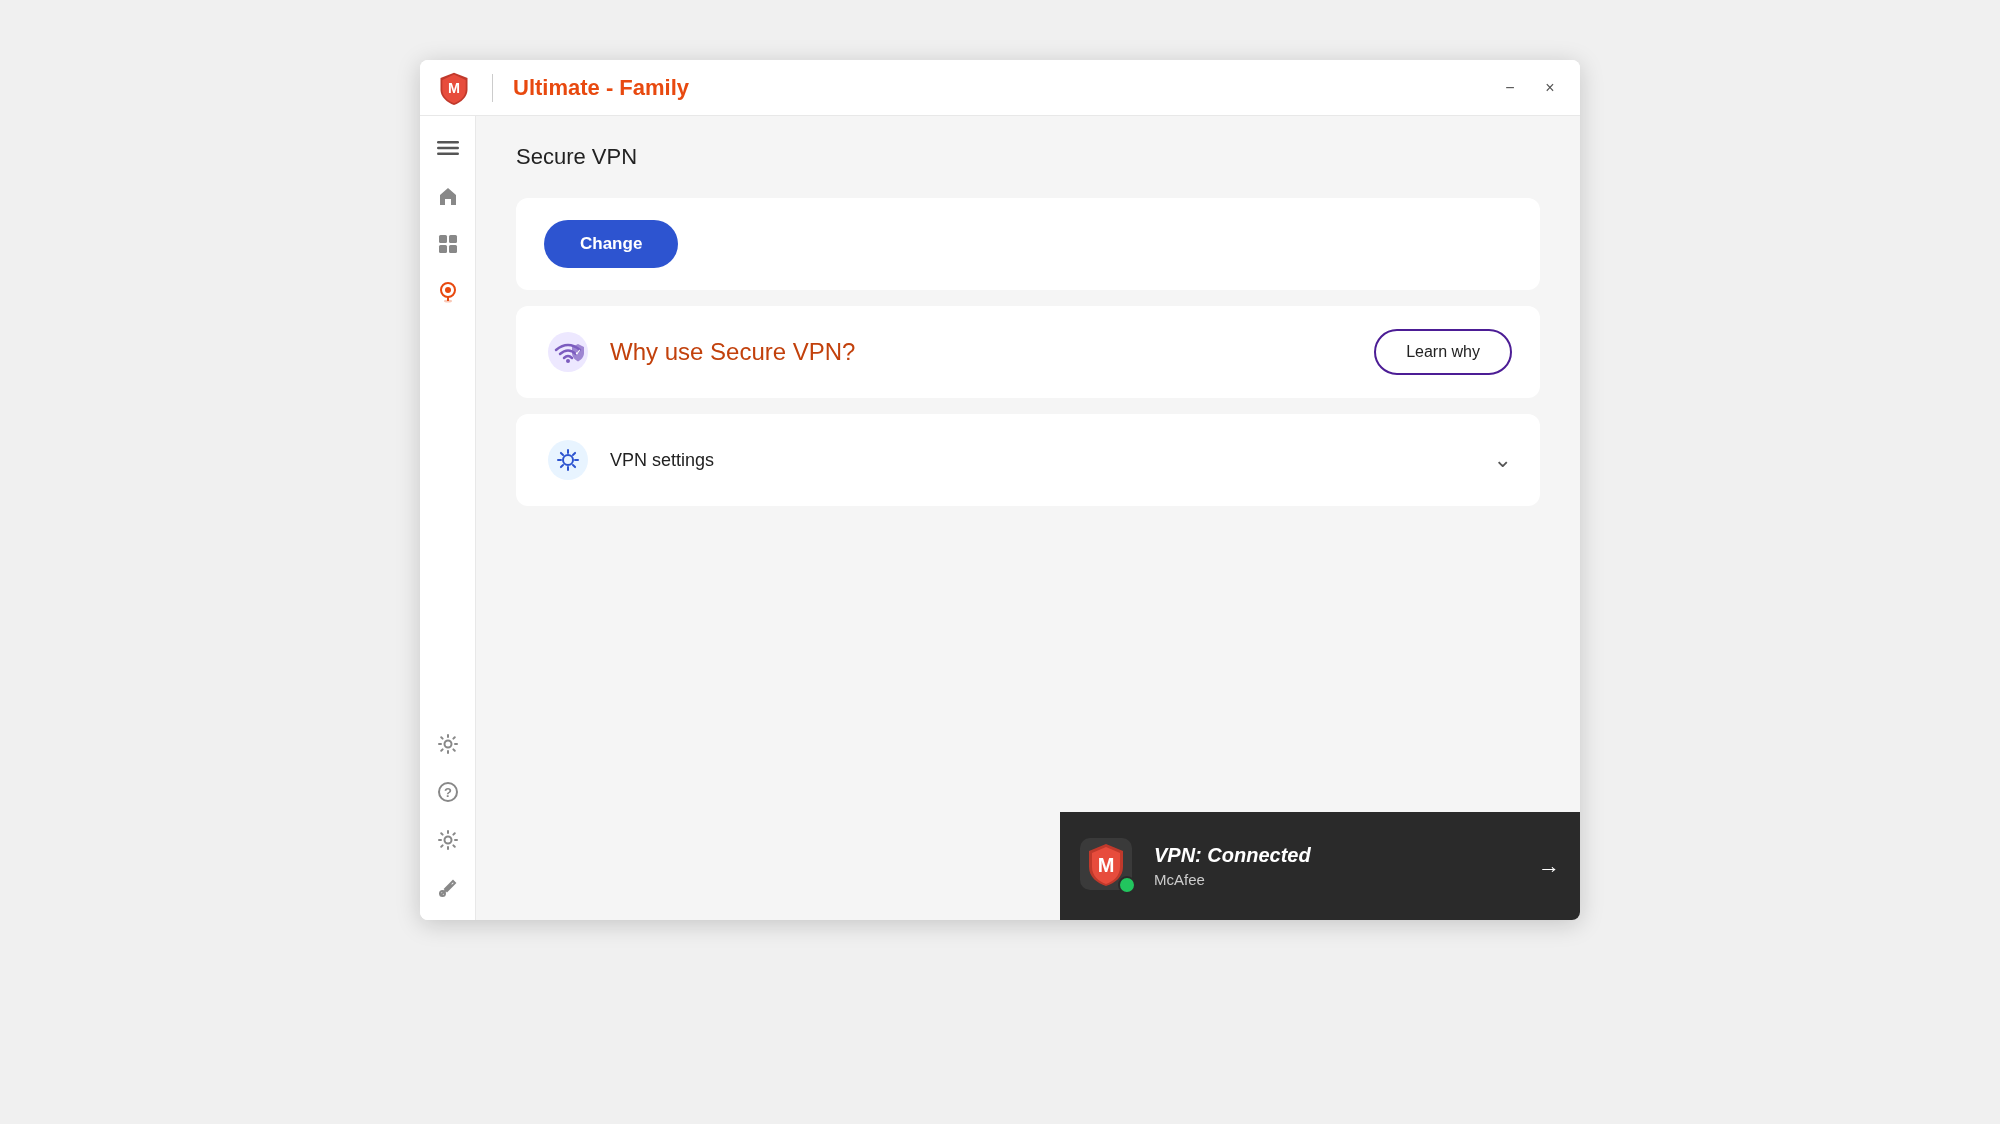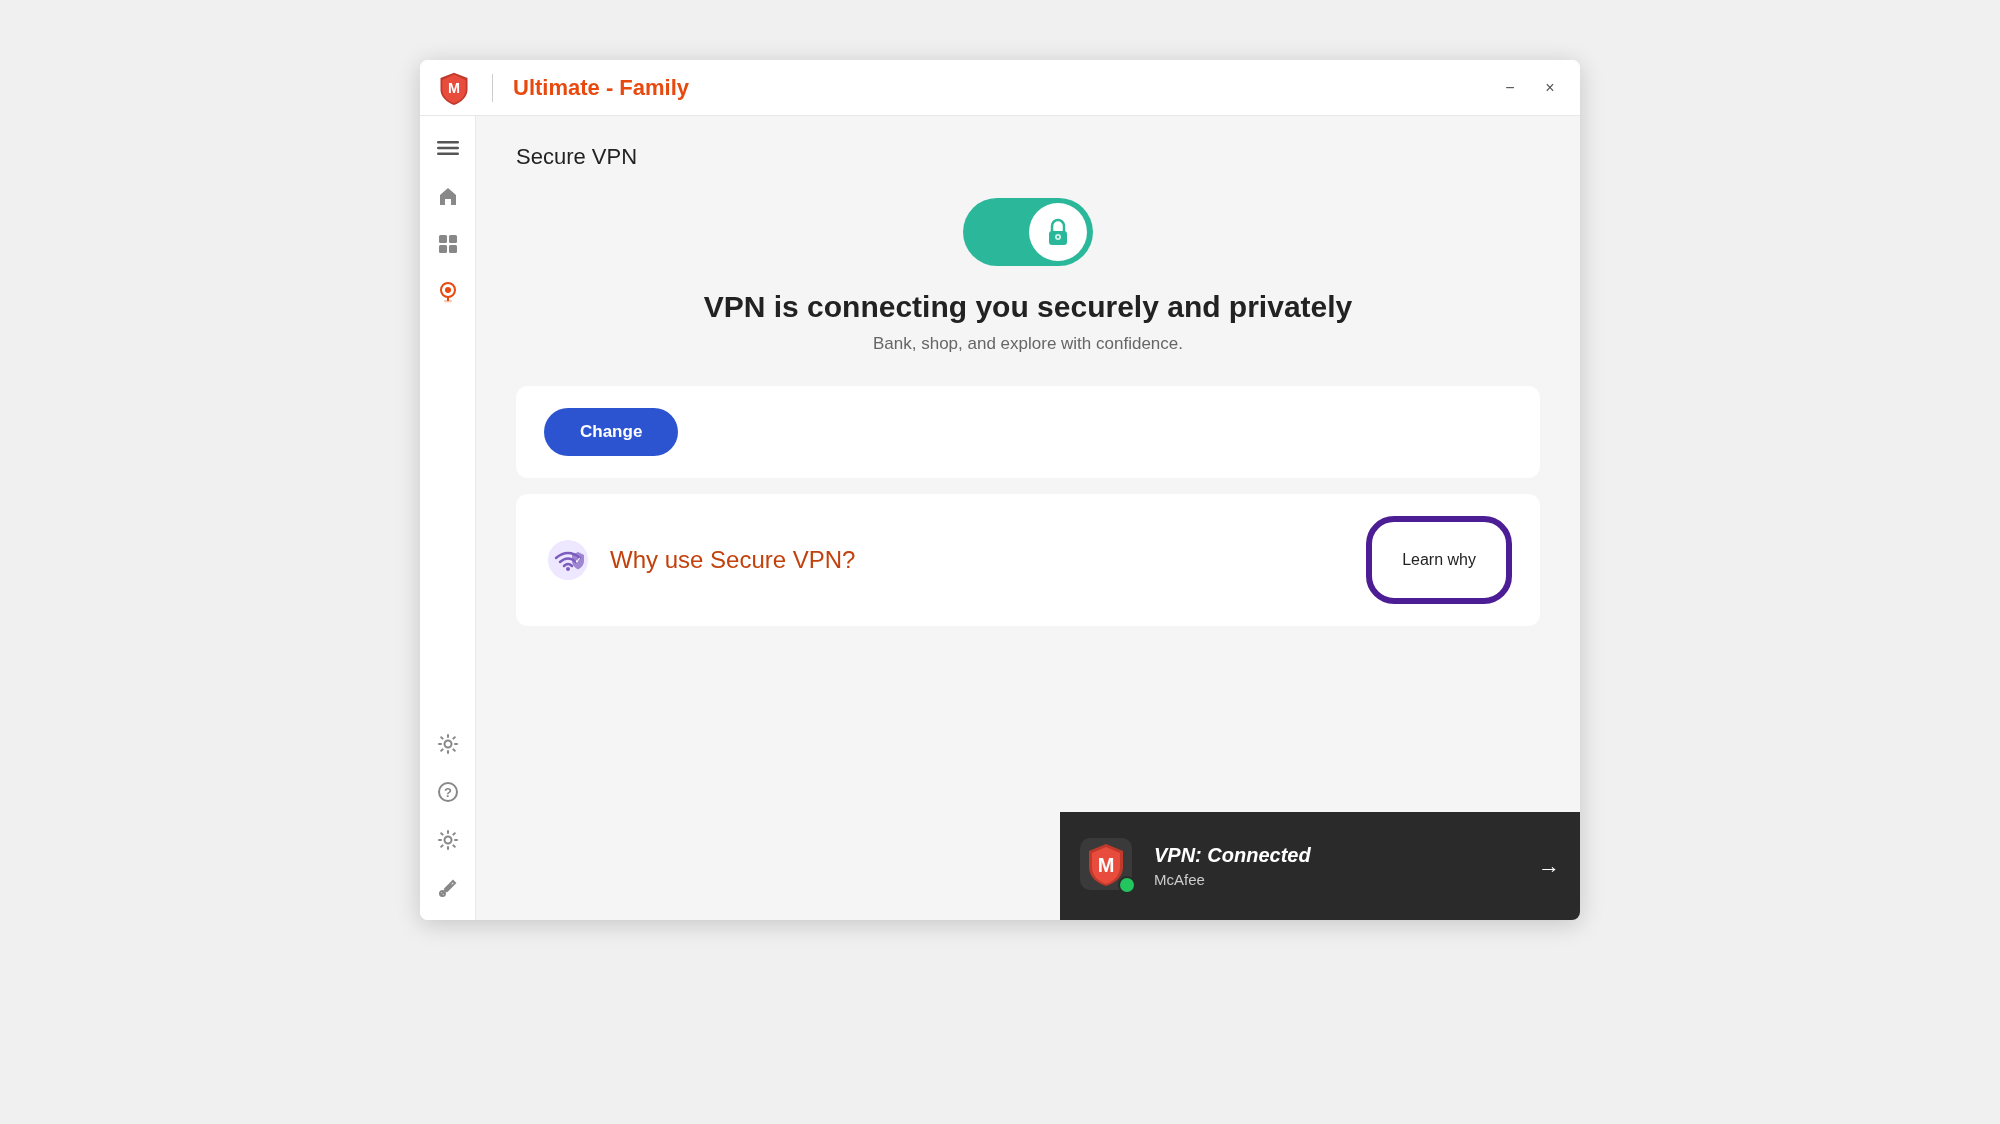--- a/index.html
+++ b/index.html
@@ -248,23 +248,23 @@
 
     .why-label {
       font-size: 24px;
       font-weight: 500;
       color: #c2410c;
     }
 
     .learn-why-btn {
       background: transparent;
       color: #222;
-      border: 6px solid #4c1d95;
+      border: 2px solid #4c1d95;
       border-radius: 28px;
-      padding: 29px 30px;
+      padding: 12px 30px;
       font-size: 16px;
       font-weight: 500;
       cursor: pointer;
     }
 
     .settings-label {
       font-size: 18px;
       font-weight: 500;
       color: #222;
     }
@@ -411,35 +411,20 @@
         <svg width="22" height="22" viewBox="0 0 22 22" fill="none">
           <path d="M4 18L14 8M16 4l2 2-8 8-2-2 8-8z" stroke="#888" stroke-width="2" stroke-linecap="round"></path>
           <circle cx="5.5" cy="16.5" r="2.5" stroke="#888" stroke-width="2" fill="none"></circle>
         </svg>
       </div>
     </div>
 
     <div class="content">
       <div class="page-title">Secure VPN</div>
 
-      <div class="vpn-toggle-section">
-        <div class="toggle-track">
-          <div class="toggle-thumb">
-
-            <svg width="34" height="34" viewBox="0 0 34 34" fill="none">
-              <rect x="8" y="16" width="18" height="14" rx="3" fill="#2bb89a"></rect>
-              <path d="M11 16v-5a6 6 0 0112 0v5" stroke="#2bb89a" stroke-width="2.5" fill="none" stroke-linecap="round"></path>
-              <circle cx="17" cy="22" r="3" fill="white" opacity="0.8"></circle>
-              <circle cx="17" cy="22" r="1.2" fill="#2bb89a"></circle>
-            </svg>
-          </div>
-        </div>
-        <div class="vpn-main-title">VPN is connecting you securely and privately</div>
-        <div class="vpn-subtitle">Bank, shop, and explore with confidence.</div>
-      </div>
 
       <div class="card">
         <button class="change-btn">Change</button>
       </div>
 
       <div class="card">
         <div class="card-left">
           <div class="card-icon-wrap">
             <svg width="44" height="44" viewBox="0 0 44 44" fill="none">
               <circle cx="22" cy="22" r="20" fill="#ede8ff"></circle>
@@ -449,20 +434,33 @@
               <circle cx="22" cy="31" r="2" fill="#7c5cbf"></circle>
               <path d="M32 14 L38 17 L38 23 C38 27 35 30 32 31.5 C29 30 26 27 26 23 L26 17 Z" fill="#7c5cbf" opacity="0.7"></path>
               <text x="32" y="25" text-anchor="middle" fill="white" font-size="8" font-weight="bold" font-family="Arial">✓</text>
             </svg>
           </div>
           <span class="why-label">Why use Secure VPN?</span>
         </div>
         <button class="learn-why-btn">Learn why</button>
       </div>
 
+      <div class="card">
+        <div class="card-left">
+          <div class="card-icon-wrap">
+            <svg width="44" height="44" viewBox="0 0 44 44" fill="none">
+              <circle cx="22" cy="22" r="20" fill="#e8f4ff"></circle>
+              <circle cx="22" cy="22" r="5" stroke="#2d54d0" stroke-width="2" fill="none"></circle>
+              <path d="M22 12v3M22 29v3M12 22h3M29 22h3M14.93 14.93l2.12 2.12M26.95 26.95l2.12 2.12M14.93 29.07l2.12-2.12M26.95 17.05l2.12-2.12" stroke="#2d54d0" stroke-width="2" stroke-linecap="round"></path>
+            </svg>
+          </div>
+          <span class="settings-label">VPN settings</span>
+        </div>
+        <span class="chevron-down">⌄</span>
+      </div>
     </div>
   </div>
 
   <div class="toast">
     <div class="toast-icon-wrap">
       <svg width="52" height="52" viewBox="0 0 52 52">
         <rect width="52" height="52" rx="10" fill="#3a3a3a"></rect>
         <path d="M26 6 L43 13 L43 29 C43 39 35 45 26 48 C17 45 9 39 9 29 L9 13 Z" fill="#c0392b"></path>
         <path d="M26 9 L40 15 L40 29 C40 38 33 43.5 26 46 C19 43.5 12 38 12 29 L12 15 Z" fill="#e74c3c"></path>
         <text x="26" y="34" text-anchor="middle" fill="white" font-size="20" font-weight="bold" font-family="Arial">M</text>

